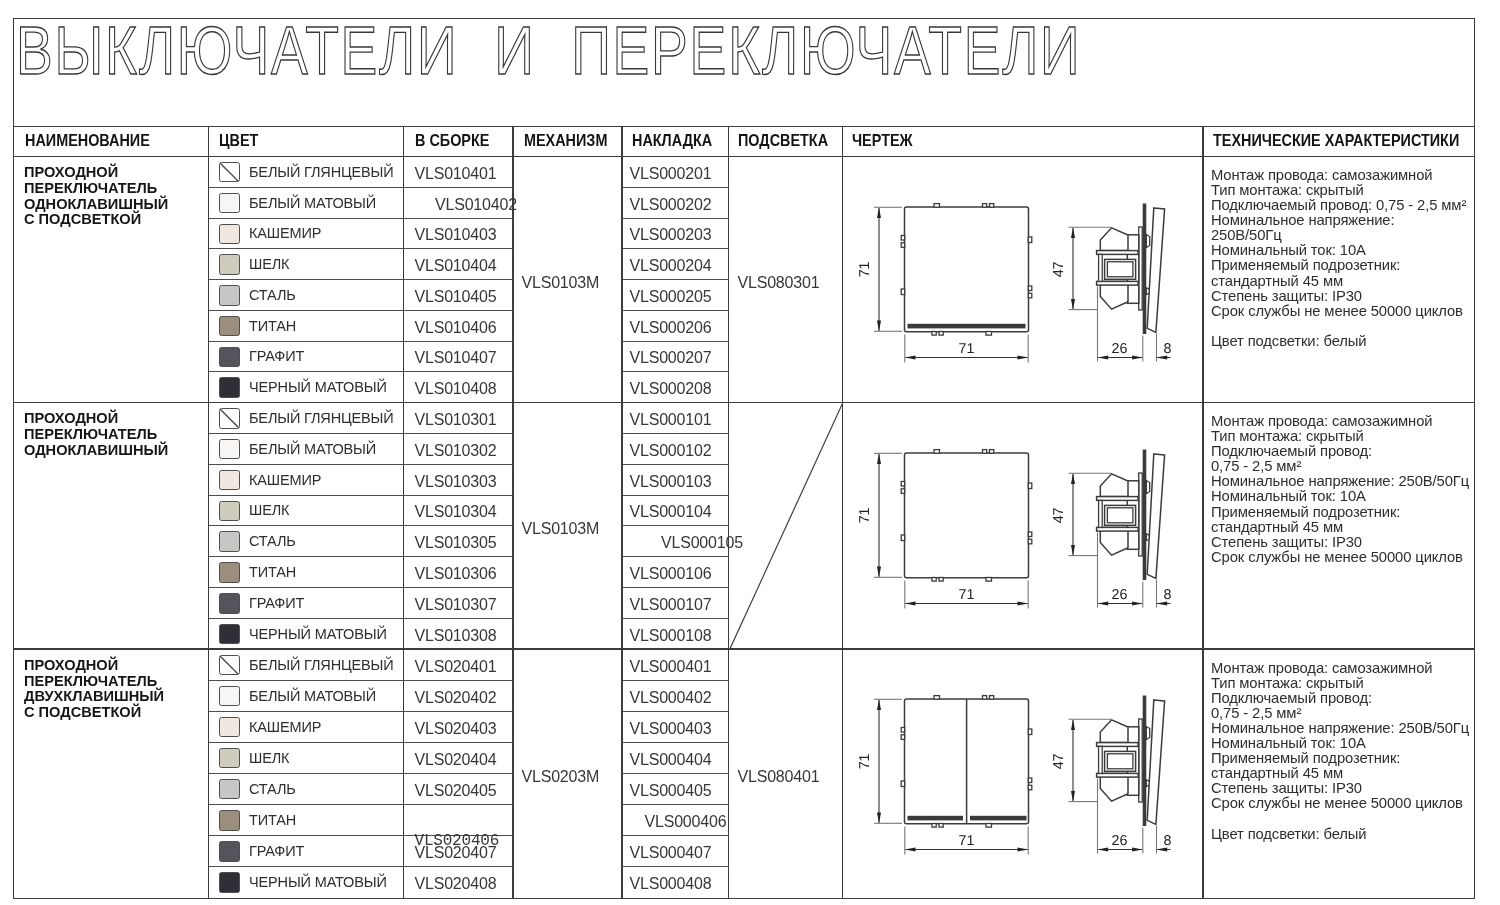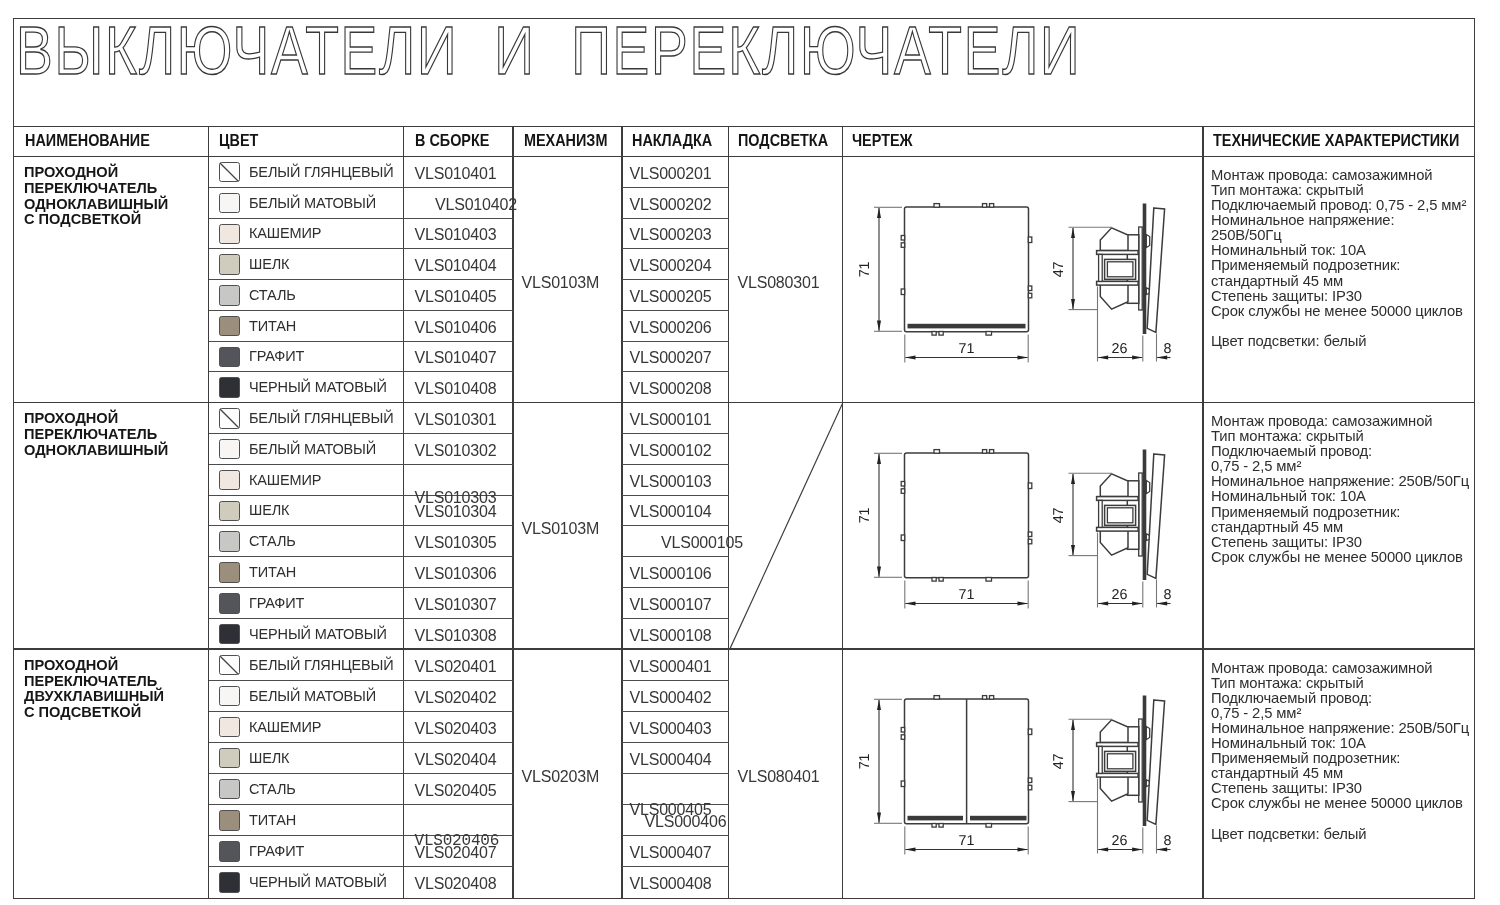--- a/index.html
+++ b/index.html
@@ -129,21 +129,21 @@
     </div>
 <div class="lb" style="left:249px;top:410.91px;">БЕЛЫЙ ГЛЯНЦЕВЫЙ</div>
 <div class="cd" style="left:414.5px;top:412.01px;">VLS010301</div>
 <div class="cd" style="left:629.5px;top:412.01px;">VLS000101</div>
 <div class="sw" style="left:219px;top:438.94px;background:#f7f6f4;"></div>
 <div class="lb" style="left:249px;top:441.74px;">БЕЛЫЙ МАТОВЫЙ</div>
 <div class="cd" style="left:414.5px;top:442.84px;">VLS010302</div>
 <div class="cd" style="left:629.5px;top:442.84px;">VLS000102</div>
 <div class="sw" style="left:219px;top:469.76px;background:#f0e8e0;"></div>
 <div class="lb" style="left:249px;top:472.56px;">КАШЕМИР</div>
-<div class="cd" style="left:414.5px;top:473.66px;margin-top:16px;">VLS010303</div>
+<div class="cd" style="left:414.5px;top:473.66px;">VLS010303</div>
 <div class="cd" style="left:629.5px;top:473.66px;">VLS000103</div>
 <div class="sw" style="left:219px;top:500.59px;background:#cfcbbd;"></div>
 <div class="lb" style="left:249px;top:503.39px;">ШЕЛК</div>
 <div class="cd" style="left:414.5px;top:504.49px;">VLS010304</div>
 <div class="cd" style="left:629.5px;top:504.49px;">VLS000104</div>
 <div class="sw" style="left:219px;top:531.41px;background:#c7c7c5;"></div>
 <div class="lb" style="left:249px;top:534.21px;">СТАЛЬ</div>
 <div class="cd" style="left:414.5px;top:535.31px;">VLS010305</div>
 <div class="cd" style="left:661px;top:535.31px;">VLS000105</div>
 <div class="sw" style="left:219px;top:562.24px;background:#9b8e7d;"></div>
@@ -180,21 +180,21 @@
 <div class="lb" style="left:249px;top:719.69px;">КАШЕМИР</div>
 <div class="cd" style="left:414.5px;top:720.79px;">VLS020403</div>
 <div class="cd" style="left:629.5px;top:720.79px;">VLS000403</div>
 <div class="sw" style="left:219px;top:747.93px;background:#cfcbbd;"></div>
 <div class="lb" style="left:249px;top:750.73px;">ШЕЛК</div>
 <div class="cd" style="left:414.5px;top:751.83px;">VLS020404</div>
 <div class="cd" style="left:629.5px;top:751.83px;">VLS000404</div>
 <div class="sw" style="left:219px;top:778.97px;background:#c7c7c5;"></div>
 <div class="lb" style="left:249px;top:781.77px;">СТАЛЬ</div>
 <div class="cd" style="left:414.5px;top:782.87px;">VLS020405</div>
-<div class="cd" style="left:629.5px;top:782.87px;margin-top:19px;">VLS000405</div>
+<div class="cd" style="left:629.5px;top:782.87px;">VLS000405</div>
 <div class="sw" style="left:219px;top:810.01px;background:#9b8e7d;"></div>
 <div class="lb" style="left:249px;top:812.81px;">ТИТАН</div>
 <div class="cd" style="left:414.5px;top:834px;font-family:Liberation Mono, monospace;">VLS020406</div>
 <div class="cd" style="left:629.5px;top:813.91px;margin-left:15px;">VLS000406</div>
 <div class="sw" style="left:219px;top:841.04px;background:#54555a;"></div>
 <div class="lb" style="left:249px;top:843.84px;">ГРАФИТ</div>
 <div class="cd" style="left:414.5px;top:844.94px;">VLS020407</div>
 <div class="cd" style="left:629.5px;top:844.94px;">VLS000407</div>
 <div class="sw" style="left:219px;top:872.08px;background:#2e3036;"></div>
 <div class="lb" style="left:249px;top:874.88px;">ЧЕРНЫЙ МАТОВЫЙ</div>

